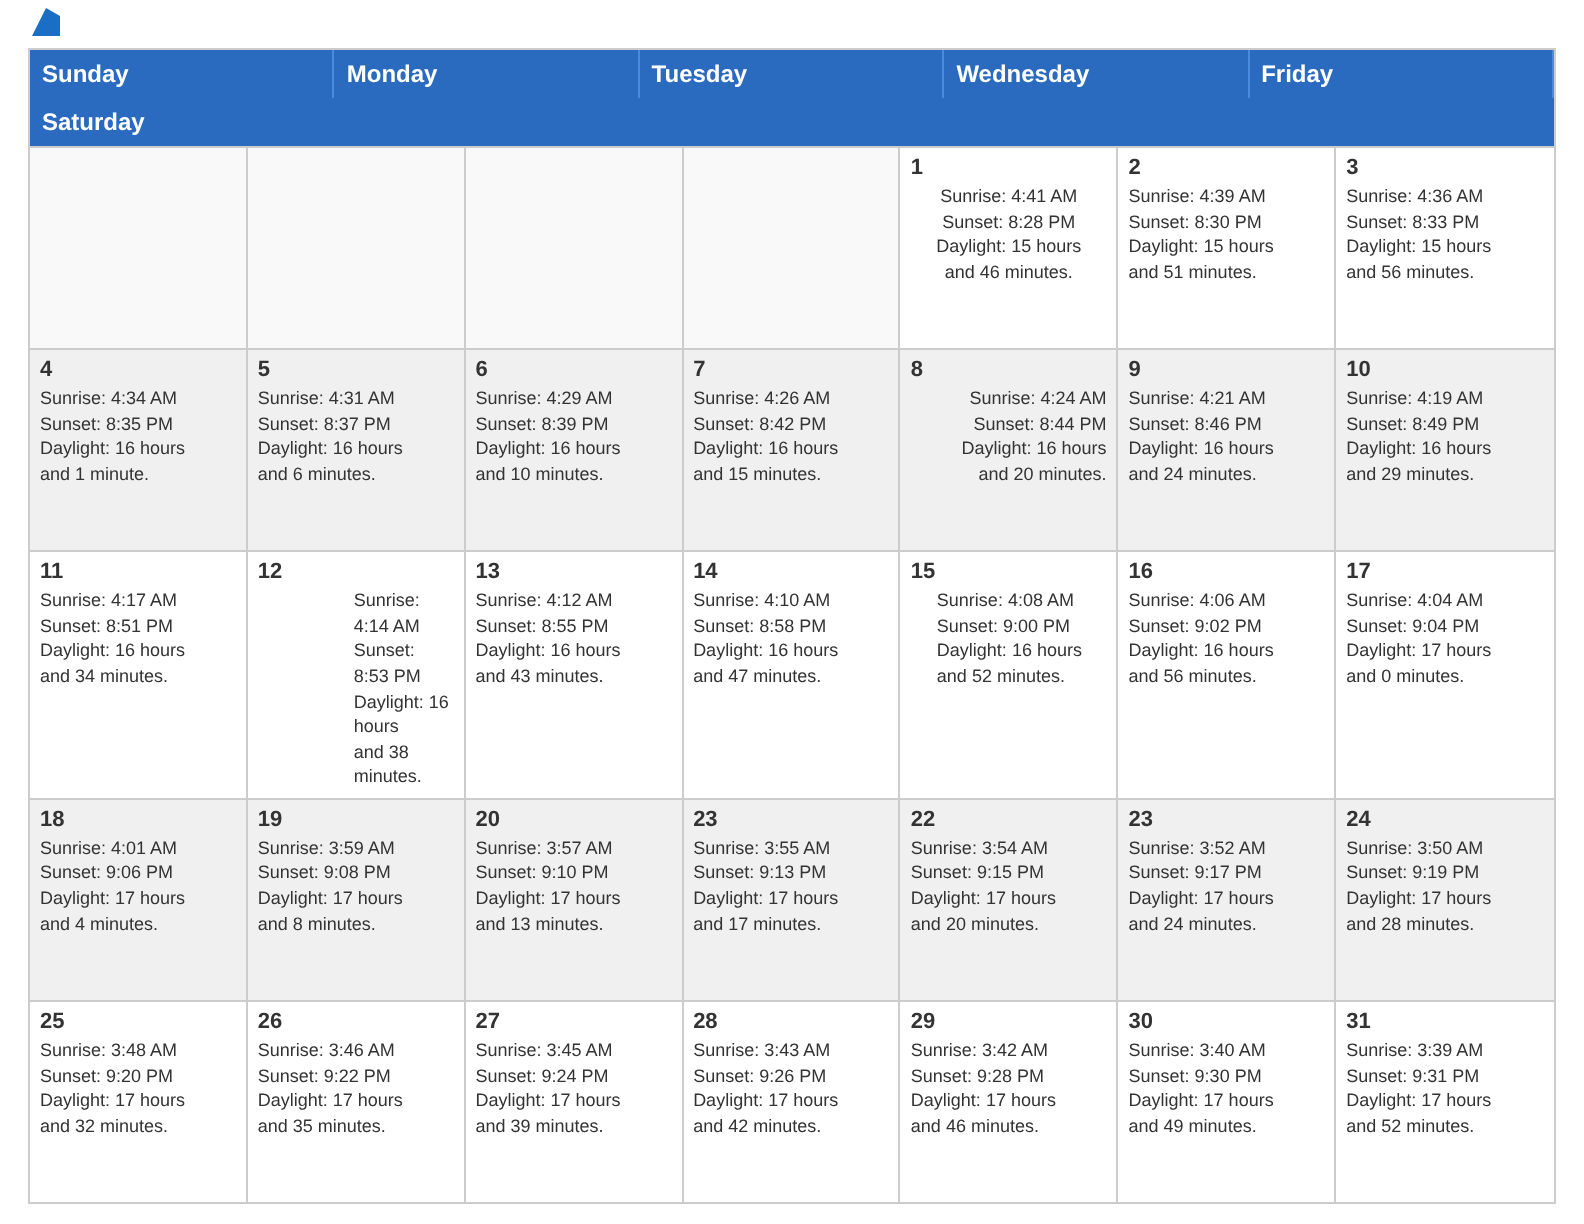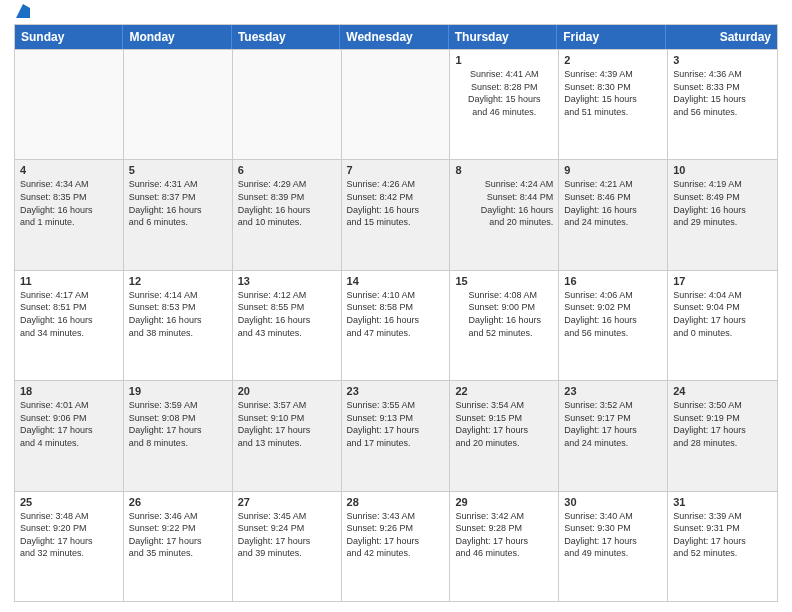--- a/index.html
+++ b/index.html
@@ -55,32 +55,32 @@
       margin-top: 2px;
     }
     .calendar {
       flex: 1;
       display: flex;
       flex-direction: column;
       border: 1px solid #ccc;
     }
     .cal-header {
       display: grid;
-      grid-template-columns: repeat(7, 1fr);
+      grid-template-columns: repeat(5, 1fr);
       background: #2a6bbf;
     }
     .cal-header-cell {
       color: #fff;
       font-weight: bold;
       font-size: 12px;
       padding: 5px 6px;
       border-right: 1px solid #4a8bdf;
       text-align: left;
     }
-    .cal-header-cell:last-child { border-right: none; margin-left: 48px; }
+    .cal-header-cell:last-child { border-right: none; }
     .cal-body {
       flex: 1;
       display: flex;
       flex-direction: column;
     }
     .cal-row {
       display: grid;
       grid-template-columns: repeat(7, 1fr);
       flex: 1;
       border-top: 1px solid #ccc;
@@ -129,21 +129,20 @@
       <div class="subtitle"></div>
     </div>
   </div>
 
   <div class="calendar">
     <div class="cal-header">
     <div class="cal-header-cell">Sunday</div>
         <div class="cal-header-cell">Monday</div>
         <div class="cal-header-cell">Tuesday</div>
         <div class="cal-header-cell">Wednesday</div>
-        <div class="cal-header-cell">Thursday</div>
         <div class="cal-header-cell">Friday</div>
         <div class="cal-header-cell">Saturday</div>
       </div>
     <div class="cal-body">
     <div class="cal-row">
           <div class="cal-cell empty"></div>
           <div class="cal-cell empty"></div>
           <div class="cal-cell empty"></div>
           <div class="cal-cell empty"></div>
           <div class="cal-cell">
@@ -222,21 +221,21 @@
         <div class="cal-row">
           <div class="cal-cell">
             <span class="day-num">11</span>
             <div class="cell-text" style="white-space: pre-line;">Sunrise: 4:17 AM
 Sunset: 8:51 PM
 Daylight: 16 hours
 and 34 minutes.</div>
           </div>
           <div class="cal-cell">
             <span class="day-num">12</span>
-            <div class="cell-text" style="white-space: pre-line;">Sunrise: 4:14 AM
+            <div class="cell-text" style="white-space: pre-line; margin-left: 48px;">Sunrise: 4:14 AM
 Sunset: 8:53 PM
 Daylight: 16 hours
 and 38 minutes.</div>
           </div>
           <div class="cal-cell">
             <span class="day-num">13</span>
             <div class="cell-text" style="white-space: pre-line;">Sunrise: 4:12 AM
 Sunset: 8:55 PM
 Daylight: 16 hours
 and 43 minutes.</div>

